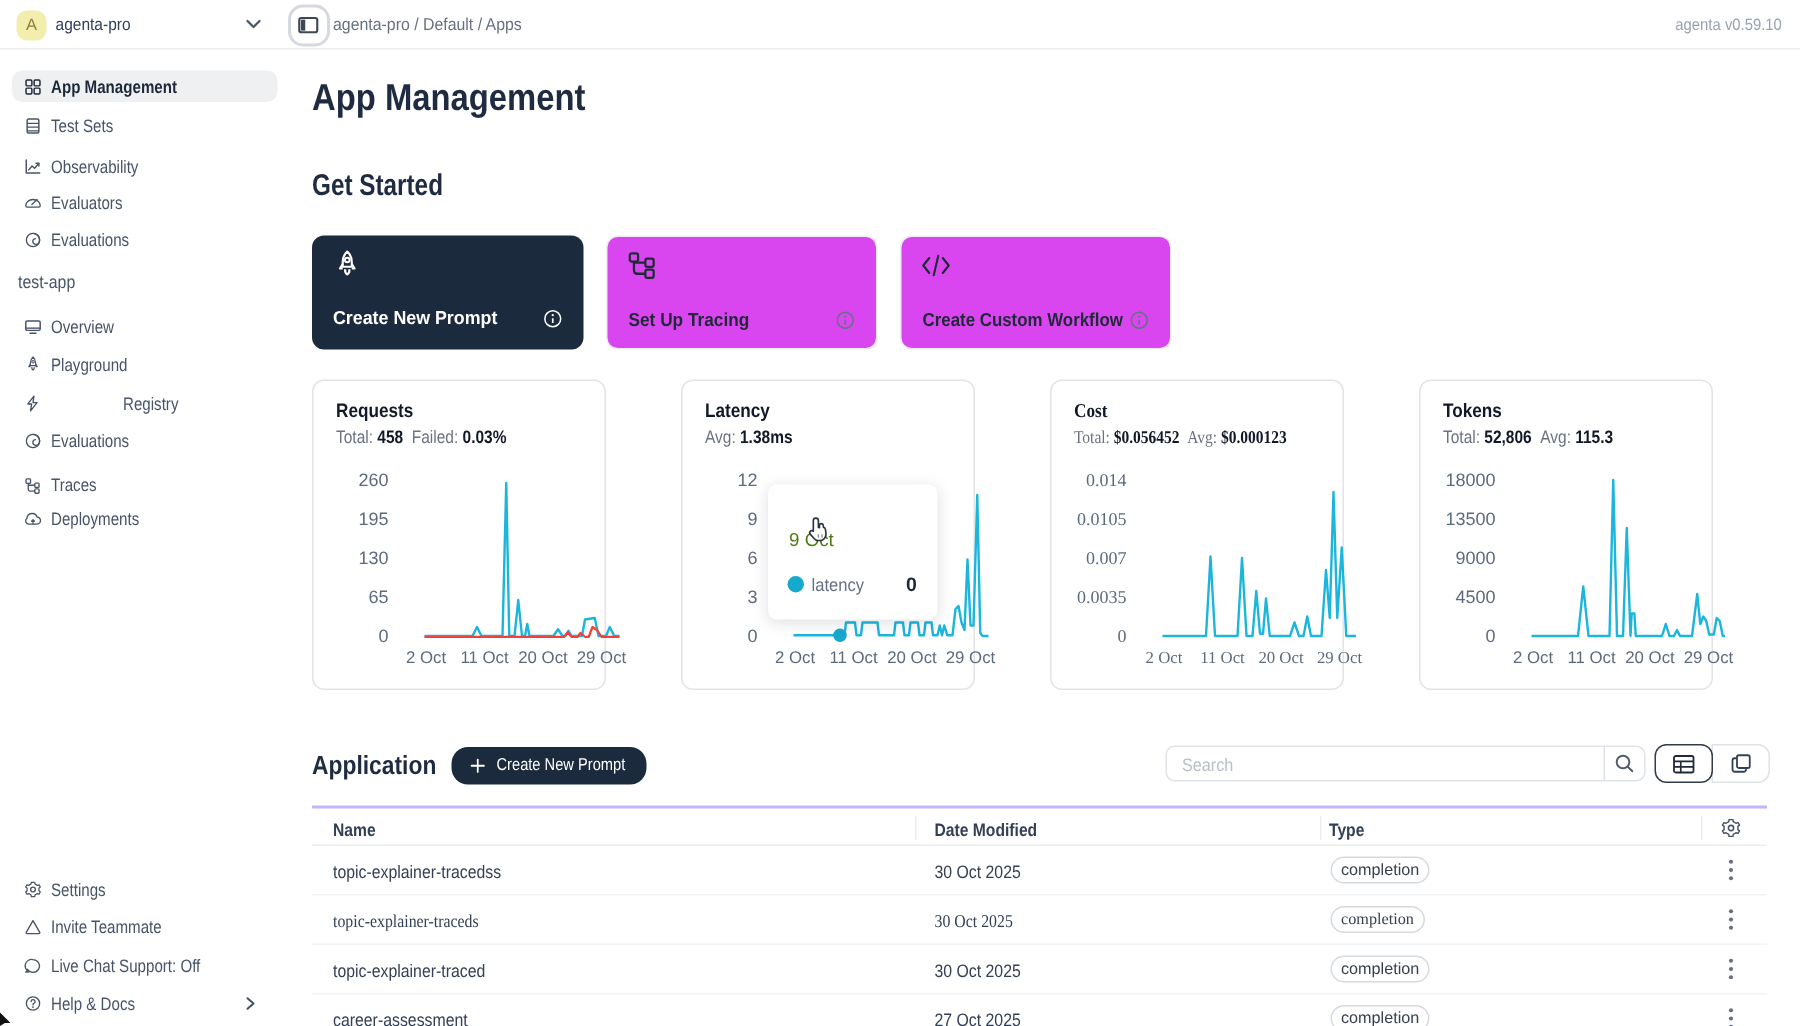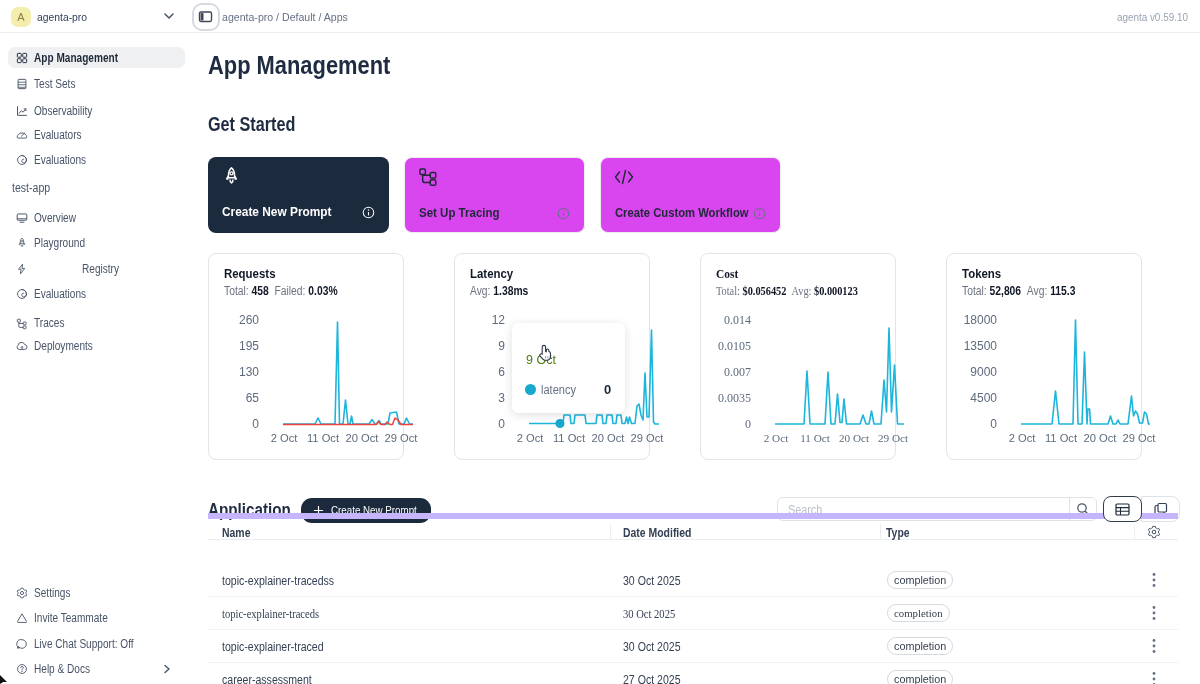--- a/index.html
+++ b/index.html
@@ -37,21 +37,21 @@
 .newbtn { position:absolute; left:301px; top:498px; width:130px; height:24.5px; border-radius:11px; background:#1c2a3e; color:#fff; font-size:11.5px; display:flex; align-items:center; padding:0 12px; }
 .newbtn svg { flex:none; }
 .newbtn span { display:inline-block; transform:scaleX(.85); transform-origin:0 50%; white-space:nowrap; }
 .searchbox { position:absolute; left:777px; top:497px; width:320px; height:24px; border:1px solid #dfe3e8; border-radius:6px; background:#fff; }
 .searchbox .ph { position:absolute; left:10px; top:5px; font-size:12px; color:#b9c0c9; transform:scaleX(.9); transform-origin:0 0; }
 .searchbox .sep { position:absolute; right:26px; top:0; width:1px; height:22px; background:#dde1e6; }
 .seg { position:absolute; top:496px; height:26px; background:#fff; display:flex; align-items:center; justify-content:center; }
 .seg1 { left:1103px; width:39px; border:1.5px solid #333c49; border-radius:8px; z-index:2;}
 .seg2 { left:1141px; width:39px; border:1px solid #dfe3e8; border-radius:0 8px 8px 0; }
 
-.thead { position:absolute; left:208px; top:513px; width:970px; height:27px; border-top:6px solid #c4b5fd; border-bottom:1px solid #ebedf0; }
+.thead { position:absolute; left:208px; top:537px; width:970px; height:27px; border-top:2px solid #c4b5fd; border-bottom:1px solid #ebedf0; }
 .th { position:absolute; top:7px; font-size:12px; font-weight:600; color:#344054; transform:scaleX(.87); transform-origin:0 0; }
 .vsep { position:absolute; top:5px; width:1px; height:16px; background:#eceef1; }
 .trow { position:absolute; left:208px; width:970px; height:33px; border-bottom:1px solid #f2f3f5; }
 .td { position:absolute; top:10px; font-size:12px; color:#344054; transform:scaleX(.88); transform-origin:0 0; white-space:nowrap; }
 .chip { position:absolute; left:679px; top:7px; height:18px; line-height:16px; border:1px solid #d5dae1; border-radius:9px; padding:0 6px; font-size:10.8px; color:#374151; background:#fff; }
 .kebab { position:absolute; left:944px; top:8px; }
 
 .ttip { position:absolute; left:512px; top:323px; width:113px; height:90px; background:#fff; border-radius:6px; box-shadow:0 2px 10px rgba(20,30,50,0.14); z-index:5; }
 </style>
 </head>

